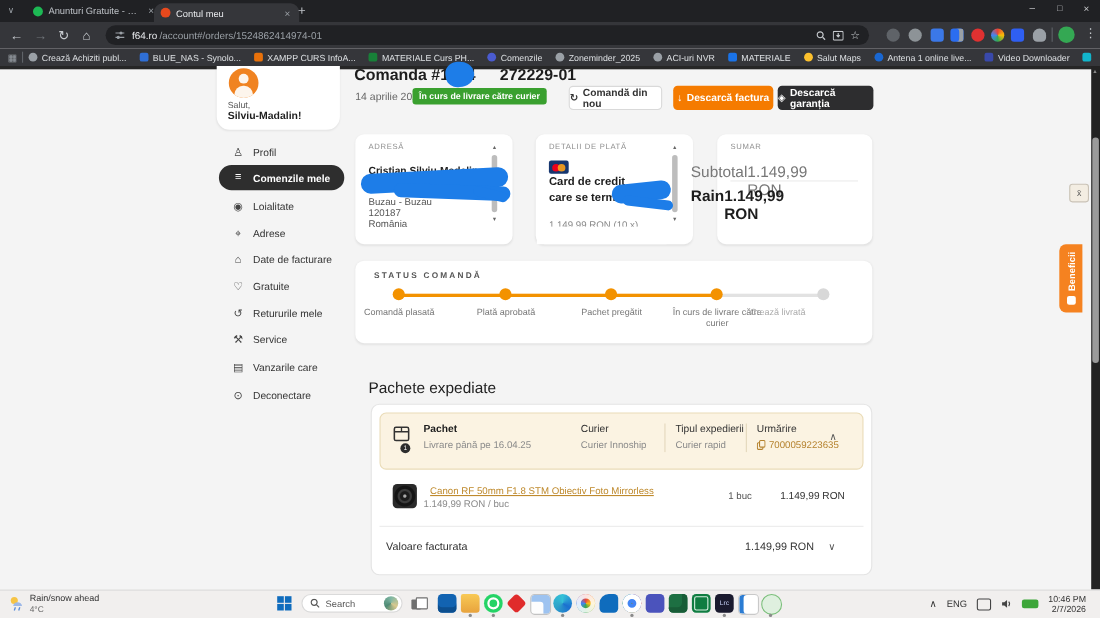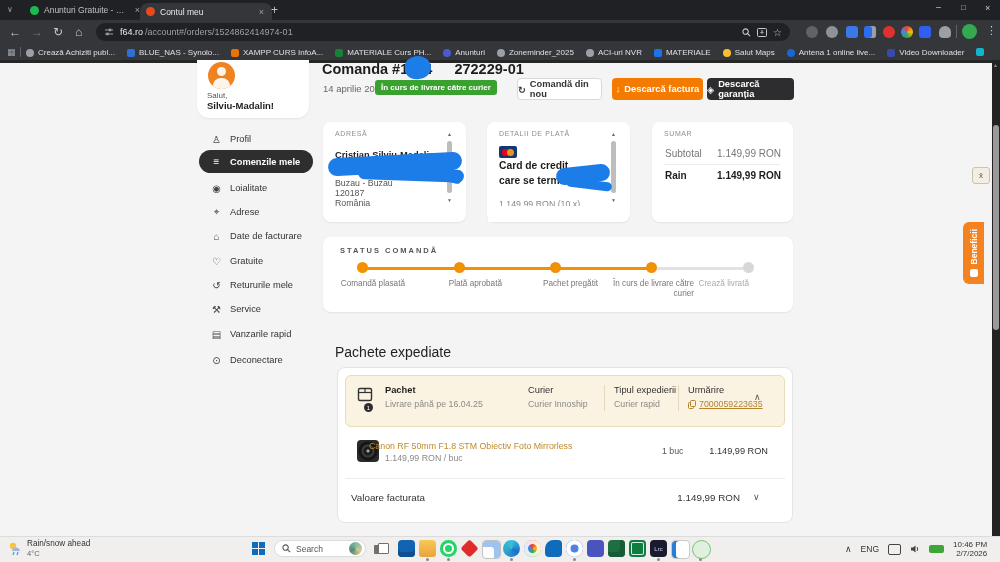--- a/index.html
+++ b/index.html
@@ -18,21 +18,21 @@
   #toolbar{left:0;top:20px;width:1000px;height:24px;background:#35363a}
   .navic{color:#c6cace;font-size:12px;line-height:24px}
   .dim{color:#70757a}
   #omnibox{left:96px;top:3px;width:694px;height:18px;background:#202124;border-radius:9px;
            display:flex;align-items:center;gap:6px;padding:0 8px;box-sizing:border-box}
   #omnibox .host{color:#e8eaed;font-size:9px}
   #omnibox .path{color:#9aa0a6;font-size:9px}
   .extic{position:absolute;top:6px;width:12px;height:12px;border-radius:3px}
   #bookmarksbar{left:0;top:44px;width:1000px;height:16px;background:#35363a;display:flex;align-items:center}
   #bmlist{display:flex;align-items:center;gap:12px;margin-left:26px}
-  .bm{display:flex;align-items:flex-end;gap:4px;font-size:8px;color:#dde0e3;white-space:nowrap}
+  .bm{display:flex;align-items:flex-start;gap:4px;font-size:8px;color:#dde0e3;white-space:nowrap}
   .bm .fav{width:8px;height:8px;border-radius:2px;flex:0 0 auto}
   #bmlist .bm:nth-child(1) .fav{background:#9aa0a6;border-radius:50%}
   #bmlist .bm:nth-child(2) .fav{background:#2f6fd6}
   #bmlist .bm:nth-child(3) .fav{background:#e8710a}
   #bmlist .bm:nth-child(4) .fav{background:#188038}
   #bmlist .bm:nth-child(5) .fav{background:#4a5bd0;border-radius:50%}
   #bmlist .bm:nth-child(6) .fav{background:#9aa0a6;border-radius:50%}
   #bmlist .bm:nth-child(7) .fav{background:#9aa0a6;border-radius:50%}
   #bmlist .bm:nth-child(8) .fav{background:#1a73e8}
   #bmlist .bm:nth-child(9) .fav{background:#fbc02d;border-radius:50%}
@@ -85,43 +85,43 @@
 
   #mc-icon{left:499px;top:146px;width:18px;height:12px;background:#16366f;border-radius:2px}
   #mc-icon i{position:absolute;top:2.5px;width:7px;height:7px;border-radius:50%}
   #mc-icon .r{left:3px;background:#eb001b}
   #mc-icon .o{left:8px;background:#f79e1b;opacity:.92}
   #pay-l1{left:499px;top:160px;font-size:10.3px;font-weight:bold;color:#1d1d1d}
   #pay-l2{left:499px;top:175px;font-size:10.3px;font-weight:bold;color:#1d1d1d}
   #pay-partial{left:499px;top:199px;font-size:8.8px;color:#888}
   #pay-cut{left:488px;top:206px;width:118px;height:16px;background:#fff}
 
-  .sumrow{position:absolute;left:665px;width:116px;display:flex;justify-content:space-between;font-size:10px}
+  .sumrow{position:absolute;left:628px;width:116px;display:flex;justify-content:space-between;font-size:14px}
   #sum-div{left:664px;top:164px;width:116px;height:1px;background:#ececec}
 
   #card-status{left:323px;top:237px;width:470px;height:75px}
   #status-label{left:340px;top:246px;font-size:7.5px;letter-spacing:2px;color:#555;font-weight:bold}
   .tl-line{position:absolute;top:267px;height:2.5px}
   .dot{position:absolute;top:262px;width:11px;height:11px;border-radius:50%;background:#f39200;z-index:2}
   .dot.off{background:#d8d8d8}
-  .stlbl{position:absolute;top:279px;width:84px;text-align:right;font-size:8.2px;color:#777;line-height:9.5px}
+  .stlbl{position:absolute;top:279px;width:84px;text-align:center;font-size:8.2px;color:#777;line-height:9.5px}
   .stlbl.off{color:#ababab}
 
   #pk-heading{left:335px;top:344px;font-size:14px;color:#222;font-weight:500}
   #pk-card{left:337px;top:367px;width:456px;height:156px;background:#fff;border:1px solid #e4e4e4;border-radius:8px;box-sizing:border-box}
   #pk-head{left:345px;top:375px;width:440px;height:52px;background:#fbf3e2;border:1px solid #eadcb8;border-radius:6px;box-sizing:border-box}
   .pk-col-t{position:absolute;top:385px;font-size:9.3px;color:#333}
   .pk-col-s{position:absolute;top:399px;font-size:8.8px;color:#8a8a8a}
   .pk-sep{position:absolute;top:385px;width:1px;height:26px;background:#e3d8bc}
-  #pk-track{color:#b5822e;text-decoration:underline}
+  #pk-track{color:#b5822e;}
   #box-badge{left:364px;top:403px;width:9px;height:9px;border-radius:50%;background:#2d2d2d;color:#fff;
              font-size:6px;display:flex;align-items:center;justify-content:center}
   #lens-thumb{left:357px;top:440px;width:22px;height:22px;border-radius:4px;
       background:radial-gradient(circle at 50% 50%, #aaa 0 1px, #1c1c1c 2px 4px, #3c3c3c 5px 6px, #151515 7px 9px, #2a2a2a 10px)}
-  #prod-link{left:369px;top:441px;font-size:8.8px;color:#bf8a2d;}
+  #prod-link{left:391px;top:441px;font-size:8.8px;color:#bf8a2d;text-decoration:underline}
   #prod-unit{left:385px;top:453px;font-size:8.8px;color:#8a8a8a}
   #prod-qty{left:662px;top:446px;font-size:8.8px;color:#555}
   #prod-price{left:698px;top:446px;width:70px;text-align:right;font-size:9.2px;color:#333}
   #pk-div{left:345px;top:478px;width:440px;height:1px;background:#ececec}
   #inv-label{left:351px;top:492px;font-size:9.8px;color:#333}
   #inv-value{left:640px;top:492px;width:100px;text-align:right;font-size:9.8px;color:#333}
   .chev{color:#555;font-size:9px}
 
   #translate-btn{left:972px;top:167px;width:16px;height:15px;background:#f3ede2;border:1px solid #c9c2b6;
                  border-radius:3px;font-size:8px;color:#555;display:flex;align-items:center;justify-content:center}
@@ -225,21 +225,21 @@
     <span class="bm">
         <i class="fav"></i>
         <span>XAMPP CURS InfoA...</span>
       </span>
     <span class="bm">
         <i class="fav"></i>
         <span>MATERIALE Curs PH...</span>
       </span>
     <span class="bm">
         <i class="fav"></i>
-        <span>Anunturi</span>
+        <span>Comenzile</span>
       </span>
     <span class="bm">
         <i class="fav"></i>
         <span>Zoneminder_2025</span>
       </span>
     <span class="bm">
         <i class="fav"></i>
         <span>ACI-uri NVR</span>
       </span>
     <span class="bm">
@@ -307,21 +307,21 @@
 <div class="srow" style="top:277px">
     <span class="mic">↺</span>
     <span>Retururile mele</span>
   </div>
 <div class="srow" style="top:301px">
     <span class="mic">⚒</span>
     <span>Service</span>
   </div>
 <div class="srow" style="top:326px">
     <span class="mic">▤</span>
-    <span>Vanzarile rapid</span>
+    <span>Vanzarile care</span>
   </div>
 <div class="srow" style="top:352px">
     <span class="mic">⊙</span>
     <span>Deconectare</span>
   </div>
 
 <div class="abs" id="order-title">
   <span>Comanda #1524</span>
   <span style="display:inline-block;width:22px"></span>
   <span>272229-01</span>

